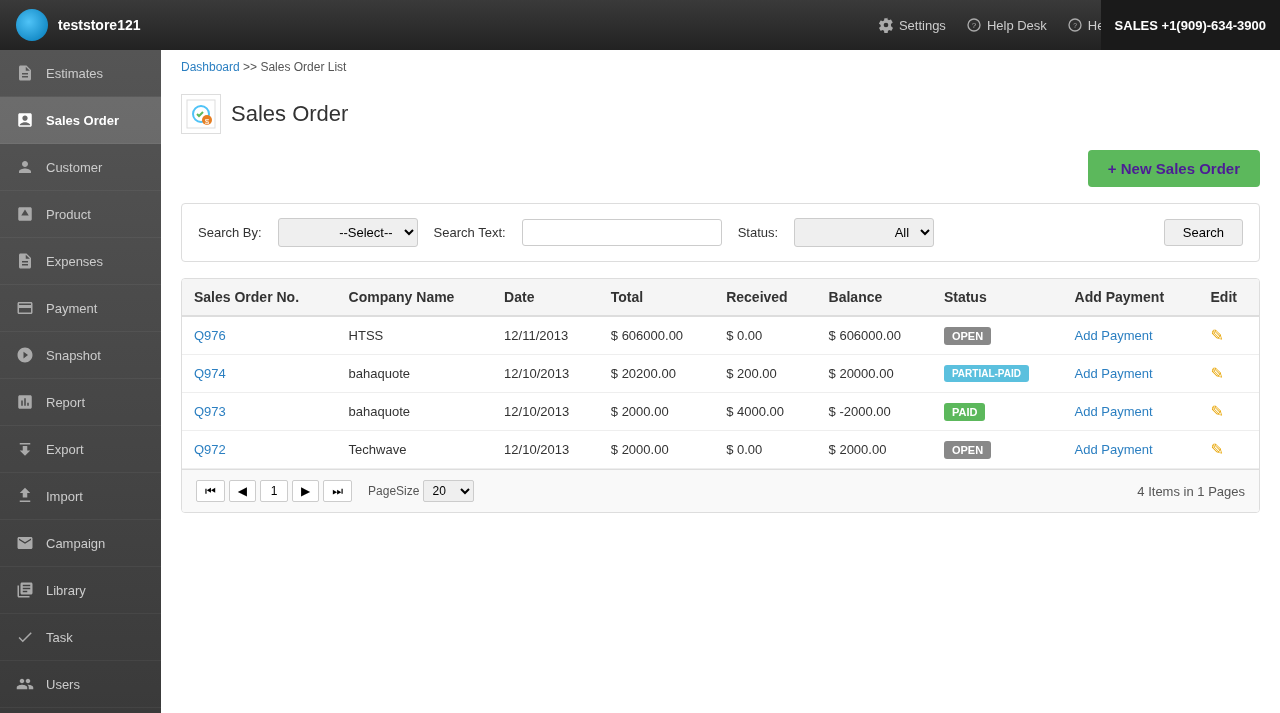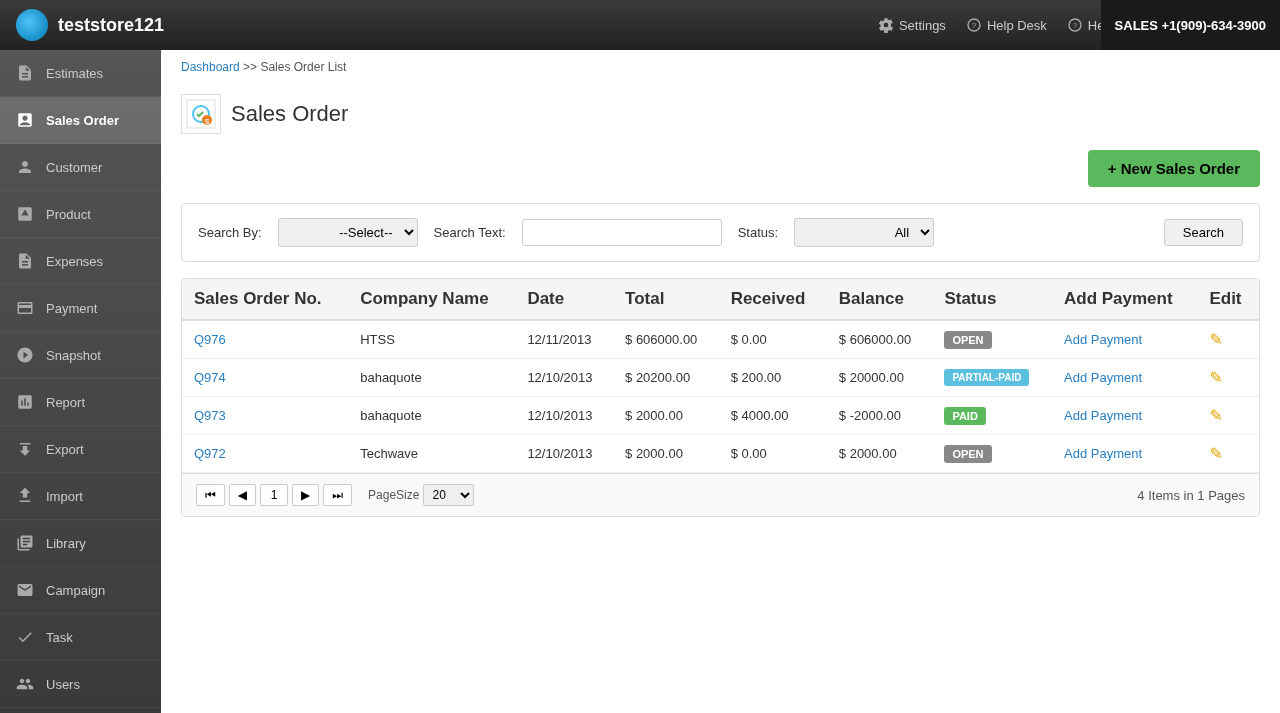--- a/index.html
+++ b/index.html
@@ -18,21 +18,21 @@
       z-index: 10;
     }
     .topbar-logo {
       width: 32px; height: 32px;
       background: radial-gradient(circle at 40% 40%, #4fc3f7, #0077b6);
       border-radius: 50%;
       margin-right: 10px;
       flex-shrink: 0;
     }
     .topbar-title {
-      font-size: 18px;
+      font-size: 14px;
       font-weight: bold;
       color: #fff;
       flex: 1;
     }
     .topbar-actions {
       display: flex;
       align-items: center;
       gap: 20px;
     }
     .topbar-action {
@@ -112,21 +112,21 @@
       color: #333;
       font-weight: normal;
     }
     .new-btn-area {
       display: flex;
       justify-content: flex-end;
       padding: 0 20px 16px;
     }
     .new-btn {
       background: #5cb85c;
-      color: #000000;
+      color: #4c1d95;
       border: none;
       padding: 10px 20px;
       font-size: 15px;
       border-radius: 4px;
       cursor: pointer;
       font-weight: bold;
     }
 
     
     .search-bar {
@@ -171,21 +171,21 @@
       width: 100%;
       border-collapse: collapse;
     }
     thead tr {
       background: #f5f5f5;
       border-bottom: 2px solid #ddd;
     }
     thead th {
       padding: 10px 12px;
       text-align: left;
-      font-size: 17px;
+      font-size: 14px;
       color: #333;
       font-weight: bold;
     }
     tbody tr {
       border-bottom: 1px solid #eee;
     }
     tbody td {
       padding: 9px 12px;
       font-size: 13px;
       color: #333;
@@ -351,32 +351,32 @@
       <div class="sidebar-icon">
         <svg width="18" height="18" viewBox="0 0 24 24" fill="#aaa">
             <path d="M5 20h14v-2H5v2zm4-6h6V8h4l-7-7-7 7h4v6z"></path>
           </svg>
       </div>
       <span>Import</span>
     </div>
     <div class="sidebar-item">
       <div class="sidebar-icon">
         <svg width="18" height="18" viewBox="0 0 24 24" fill="#aaa">
+            <path d="M20 4H4c-1.1 0-2 .9-2 2v12c0 1.1.9 2 2 2h16c1.1 0 2-.9 2-2V6c0-1.1-.9-2-2-2zm0 4l-8 5-8-5V6l8 5 8-5v2z"></path>
+          </svg>
+      </div>
+      <span>Campaign</span>
+    </div>
+    <div class="sidebar-item">
+      <div class="sidebar-icon">
+        <svg width="18" height="18" viewBox="0 0 24 24" fill="#aaa">
             <path d="M4 6H2v14c0 1.1.9 2 2 2h14v-2H4V6zm16-4H8c-1.1 0-2 .9-2 2v12c0 1.1.9 2 2 2h12c1.1 0 2-.9 2-2V4c0-1.1-.9-2-2-2zm-1 9H9V9h10v2zm-4 4H9v-2h6v2zm4-8H9V5h10v2z"></path>
           </svg>
       </div>
       <span>Library</span>
-    </div>
-    <div class="sidebar-item">
-      <div class="sidebar-icon">
-        <svg width="18" height="18" viewBox="0 0 24 24" fill="#aaa">
-            <path d="M20 4H4c-1.1 0-2 .9-2 2v12c0 1.1.9 2 2 2h16c1.1 0 2-.9 2-2V6c0-1.1-.9-2-2-2zm0 4l-8 5-8-5V6l8 5 8-5v2z"></path>
-          </svg>
-      </div>
-      <span>Campaign</span>
     </div>
     <div class="sidebar-item">
       <div class="sidebar-icon">
         <svg width="18" height="18" viewBox="0 0 24 24" fill="#aaa">
             <path d="M9 16.17L4.83 12l-1.42 1.41L9 19 21 7l-1.41-1.41L9 16.17z"></path>
           </svg>
       </div>
       <span>Task</span>
     </div>
     <div class="sidebar-item">

